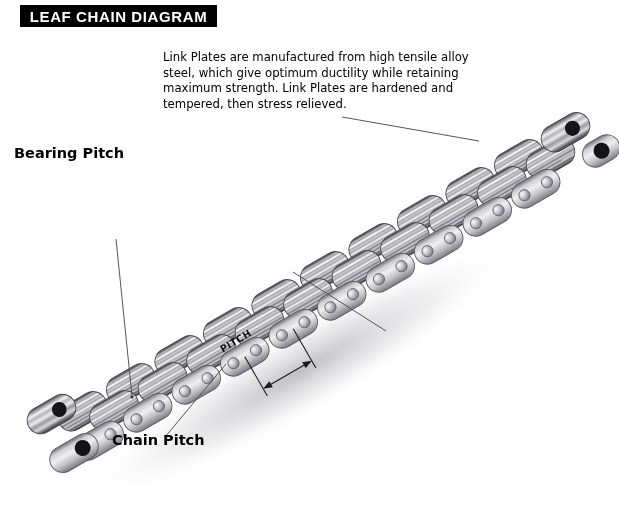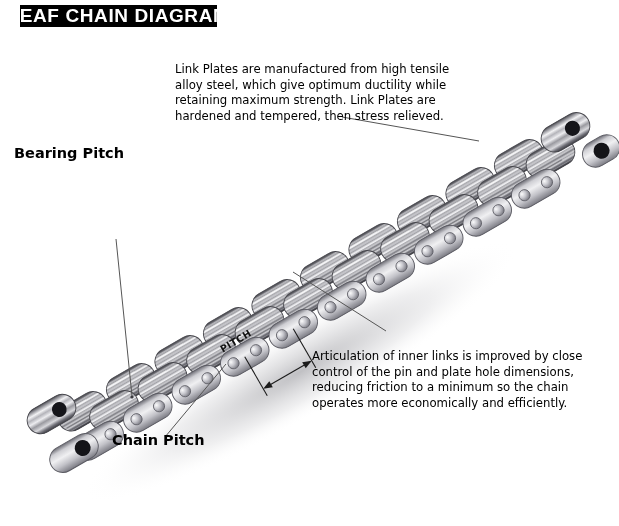--- a/index.html
+++ b/index.html
@@ -25,42 +25,42 @@
     height: 22px;
     background: #000000;
     display: flex;
     align-items: center;
     justify-content: center;
   }
   #title-banner .title-text {
     color: #ffffff;
     font-family: "Liberation Sans", sans-serif;
     font-weight: bold;
-    font-size: 19px;
+    font-size: 15px;
     letter-spacing: 0.6px;
     white-space: nowrap;
   }
 
   
   .callout {
     position: absolute;
   }
   .callout .callout-title {
     font-family: "DejaVu Sans", sans-serif;
     font-weight: bold;
     font-size: 14.5px;
     line-height: 17px;
     margin: 0 0 1px 0;
     white-space: nowrap;
   }
   .callout .callout-body {
     font-family: "DejaVu Sans", sans-serif;
     font-size: 11.7px;
     line-height: 15.6px;
-    margin: 12px;
+    margin: 0;
     white-space: pre-line;
   }
 
   #callout-link-plates   { left: 163px; top: 50px;  width: 310px; }
   #callout-bearing-pins  { left: 14px;  top: 145px; width: 305px; }
   #callout-inner-link    { left: 300px; top: 337px; width: 308px; }
   #callout-chain-pitch   { left: 112px; top: 432px; width: 340px; }
 
   
   #chain-illustration {
@@ -271,18 +271,17 @@
 
 <div class="callout" id="callout-link-plates">
   <p class="callout-body">Link Plates are manufactured from high tensile alloy steel, which give optimum ductility while retaining maximum strength.  Link Plates are hardened and tempered, then stress relieved.</p>
 </div>
 
 <div class="callout" id="callout-bearing-pins">
   <p class="callout-title">Bearing Pitch</p>
 </div>
 
 <div class="callout" id="callout-inner-link">
-  <p class="callout-body">Articulation of inner links is improved by close control of the pin and plate hole dimensions, reducing friction to a minimum so the chain operates more economically and efficiently.</p>
 </div>
 
 <div class="callout" id="callout-chain-pitch">
   <p class="callout-title">Chain Pitch</p>
 </div>
 
 </body></html>

